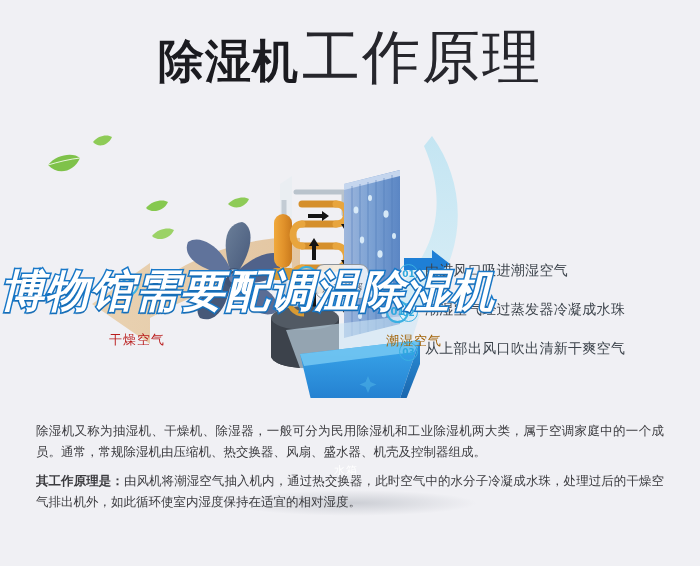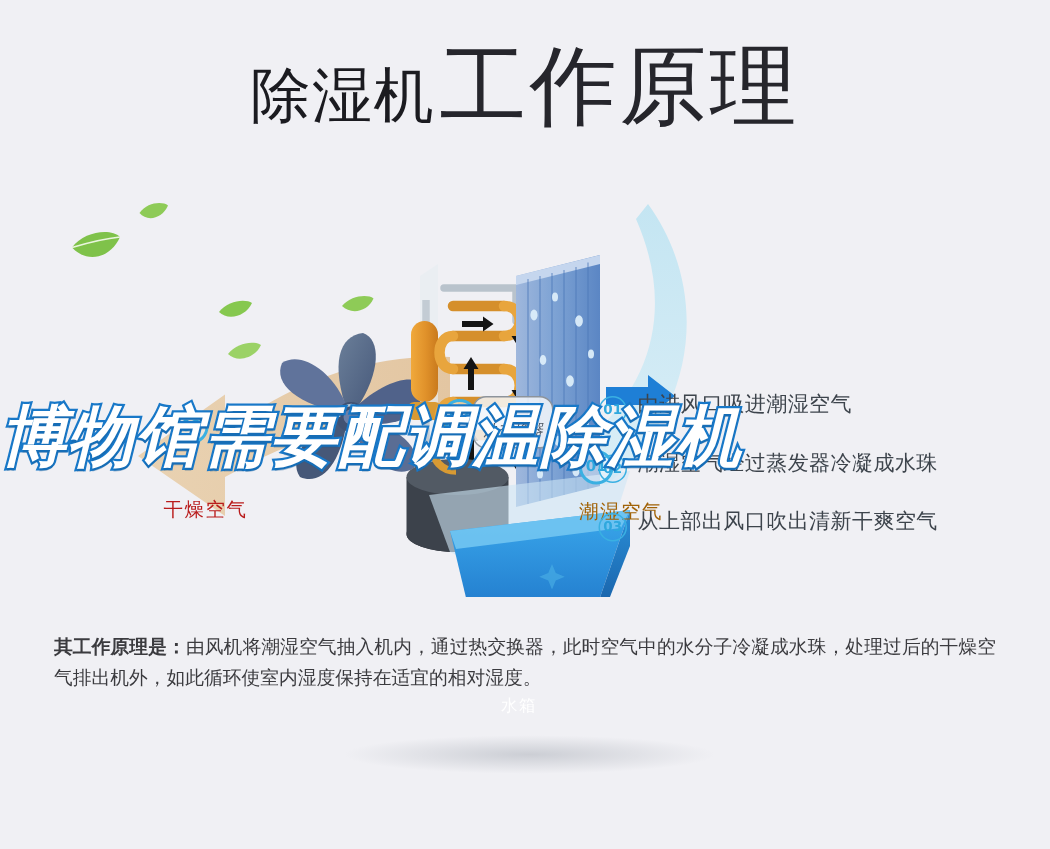--- a/index.html
+++ b/index.html
@@ -12,22 +12,22 @@
     position:relative;
   }
   .page{position:relative;width:700px;height:566px;background:#f0f0f4;}
 
   
   .title-wrap{
     position:absolute;left:0;top:28px;width:700px;
     text-align:center;white-space:nowrap;
   }
   .title-a{
-    font-size:40px;line-height:1;color:#1b1b20;
-    font-weight:400;letter-spacing:1px;
+    font-size:46px;line-height:1;color:#1b1b20;
+    font-weight:700;letter-spacing:1px;
     font-family:"DejaVu Sans","Liberation Sans",sans-serif;
   }
   .title-b{
     font-size:58px;line-height:1;color:#26262c;
     font-weight:400;letter-spacing:2px;margin-left:3px;
     font-family:"DejaVu Sans","Liberation Sans",sans-serif;
   }
 
   
   .diagram{
@@ -309,16 +309,17 @@
     </div>
     <div class="legend-row">
       <span class="legend-num">03</span>
       <span class="legend-txt">从上部出风口吹出清新干爽空气</span>
     </div>
   </div>
 
   <div class="watermark">博物馆需要配调温除湿机</div>
 
   <div class="copy">
+    <p>除湿机又称为抽湿机、干燥机、除湿器，一般可分为民用除湿机和工业除湿机两大类，属于空调家庭中的一个成员。通常，常规除湿机由压缩机、热交换器、风扇、盛水器、机壳及控制器组成。</p>
     <p class="second"><b>其工作原理是：</b><span>由风机将潮湿空气抽入机内，通过热交换器，此时空气中的水分子冷凝成水珠，处理过后的干燥空气排出机外，如此循环使室内湿度保持在适宜的相对湿度。</span></p>
   </div>
 
 </div>
 
 </body></html>

